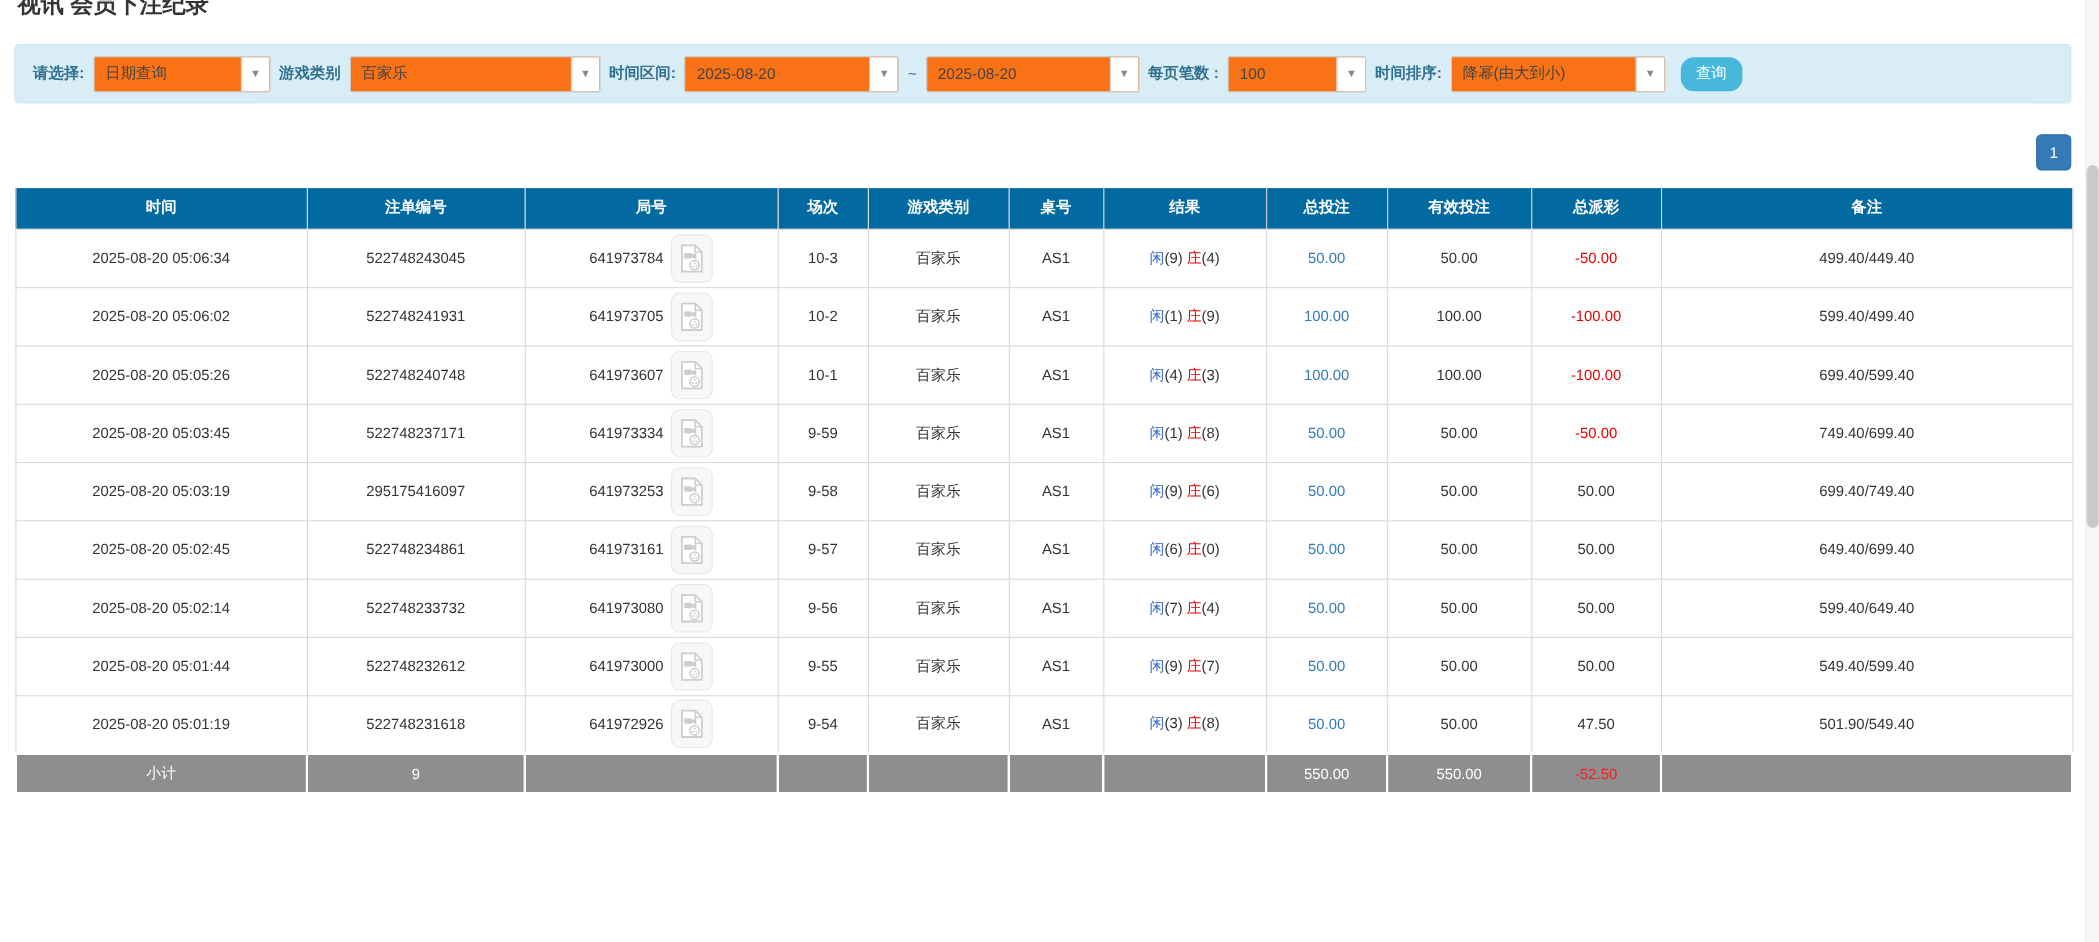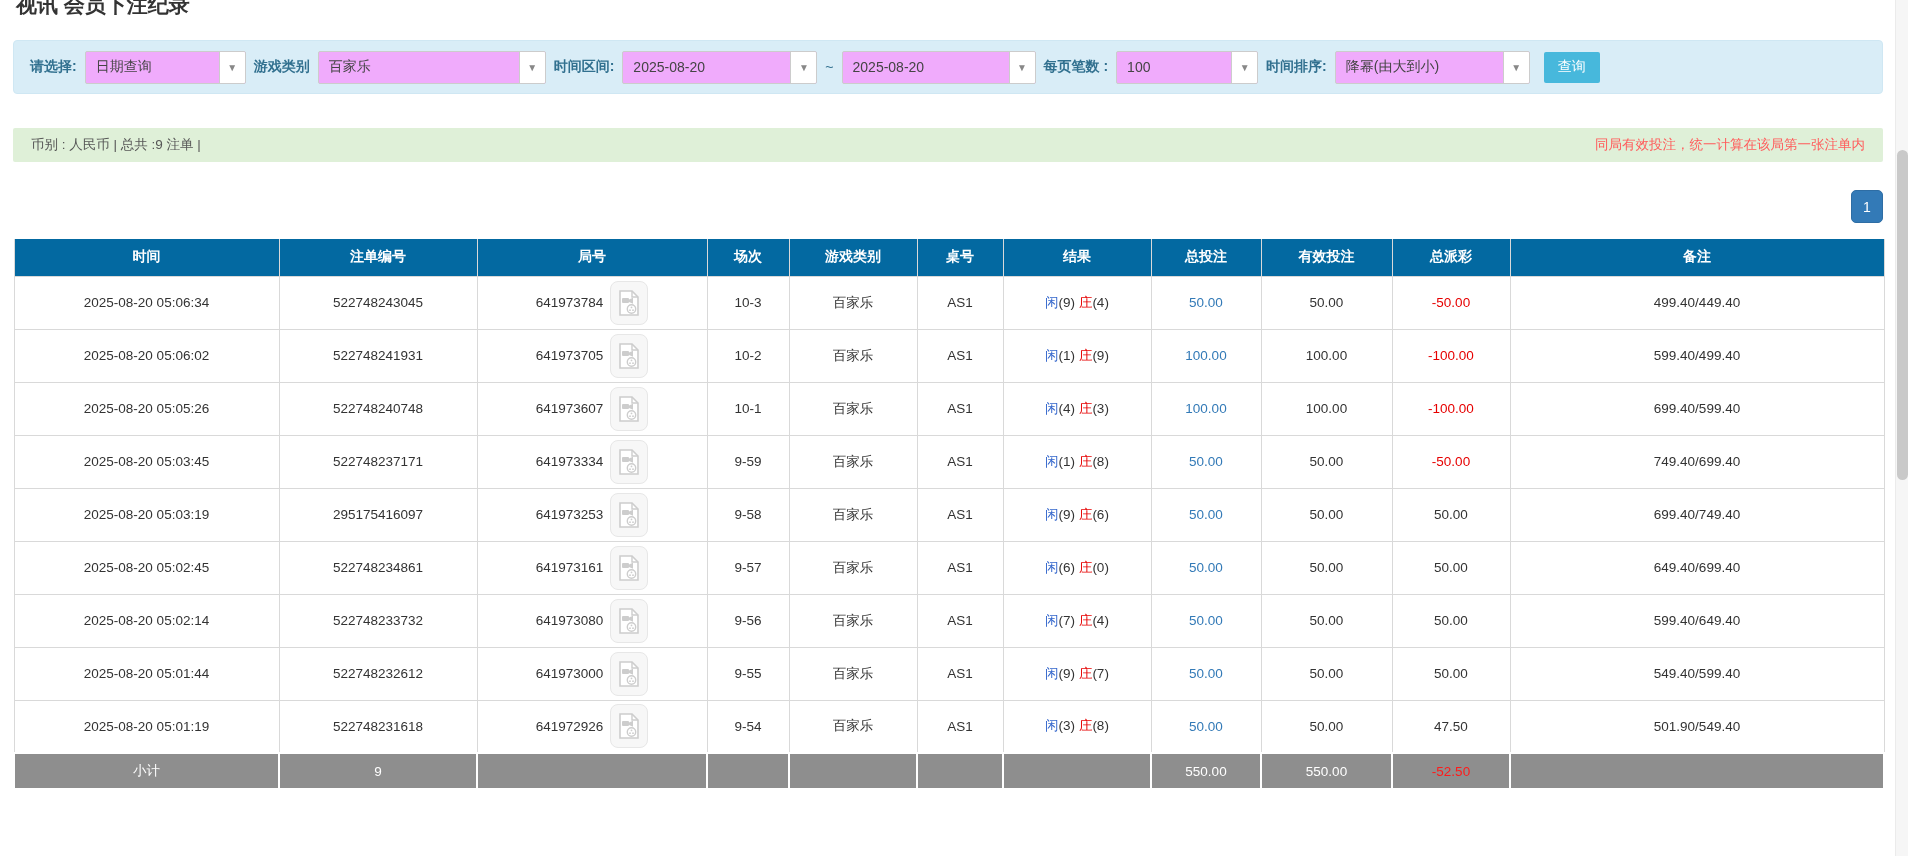--- a/index.html
+++ b/index.html
@@ -12,28 +12,28 @@
 
   h1.title { font-size:21px; font-weight:700; color:#333; margin:-9px 0 0 3px; line-height:28px; }
 
   
   .filter-bar {
     margin-top:21px; height:54px; background:#d9edf7; border:1px solid #cfe7f3; border-radius:4px;
     display:flex; align-items:center; padding:0 16px; gap:8px; white-space:nowrap;
   }
   .flabel { font-weight:700; color:#31708f; font-size:14px; }
   .sel {
-    background:#f0abfc; border:1px solid #ccc; height:33px; border-radius:2px;
+    background:#f97316; border:1px solid #ccc; height:33px; border-radius:2px;
     display:flex; align-items:stretch; overflow:hidden; cursor:pointer;
   }
   .sel-val { padding:0 10px; display:flex; align-items:center; font-size:14px; color:#444; flex:1; overflow:hidden; }
   .sel-arrow { width:26px; border-left:1px solid #ccc; display:flex; align-items:center; justify-content:center; color:#888; font-size:10px; background:#fff; }
   .tilde { color:#31708f; font-size:14px; }
   .search-btn {
-    background:#47b8dc; color:#fff; border:none; border-radius:2px; height:31px; padding:0 14px;
+    background:#47b8dc; color:#fff; border:none; border-radius:12px; height:31px; padding:0 14px;
     font-size:14px; cursor:pointer; margin-left:6px;
   }
 
   
   .summary-bar {
     margin-top:34px; height:34px; background:#dff0d8; border-radius:2px;
     display:flex; align-items:center; justify-content:space-between; padding:0 18px; font-size:13.5px;
   }
   .summary-left { color:#565656; }
   .summary-notice { color:#ff5b5b; }
@@ -103,38 +103,34 @@
       <span class="sel-val">2025-08-20</span>
       <span class="sel-arrow">▼</span>
     </div>
     <span class="tilde">~</span>
     <div class="sel" style="width:194px">
       <span class="sel-val">2025-08-20</span>
       <span class="sel-arrow">▼</span>
     </div>
 
     <span class="flabel">每页笔数 :</span>
-    <div class="sel" style="width:142px">
+    <div class="sel" style="width:126px">
       <span class="sel-val">100</span>
       <span class="sel-arrow">▼</span>
     </div>
 
     <span class="flabel">时间排序:</span>
     <div class="sel" style="width:195px">
       <span class="sel-val">降幂(由大到小)</span>
       <span class="sel-arrow">▼</span>
     </div>
 
     <button class="search-btn">查询</button>
   </div>
 
-  <div class="summary-bar">
-    <span class="summary-left">币别 : 人民币 | 总共 :9 注单 |</span>
-    <span class="summary-notice">同局有效投注，统一计算在该局第一张注单内</span>
-  </div>
 
   <div class="pagination">
     <button class="page-btn">1</button>
   </div>
 
   <table class="grid" id="records-table">
     <colgroup>
       <col class="c0">
         <col class="c1">
         <col class="c2">

